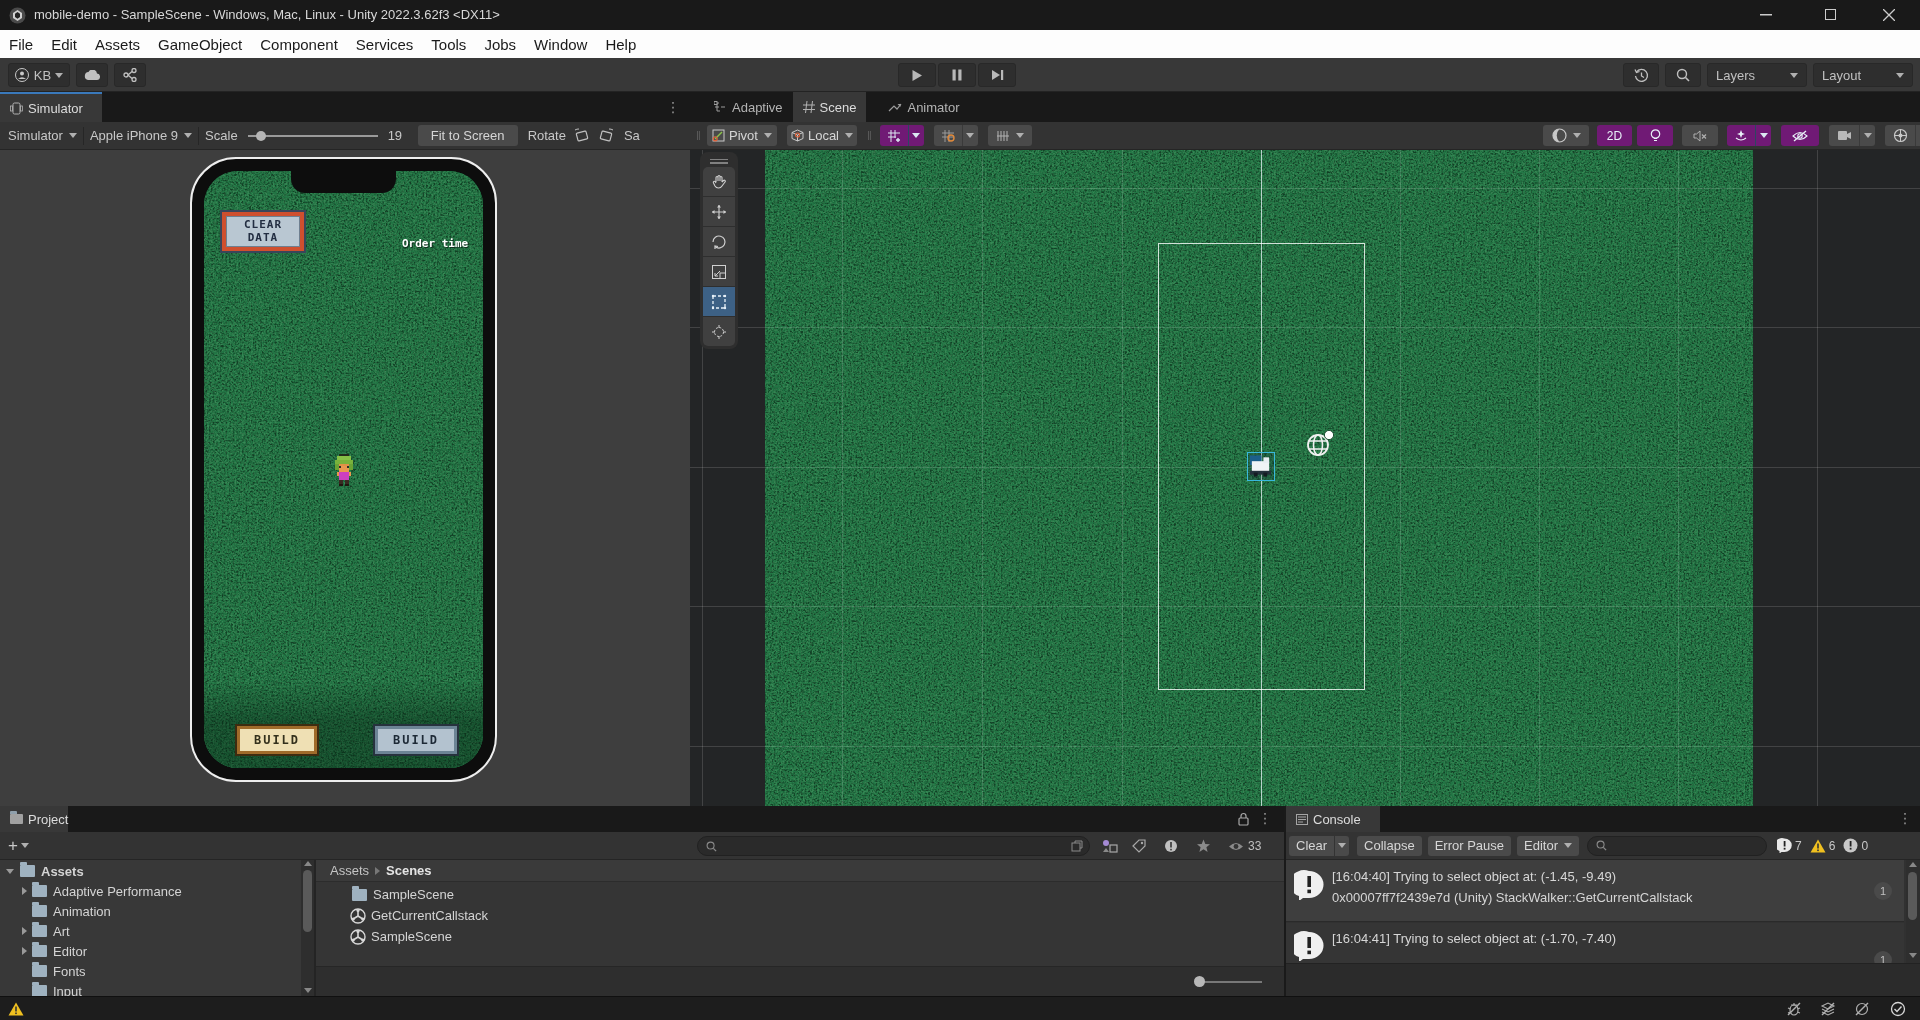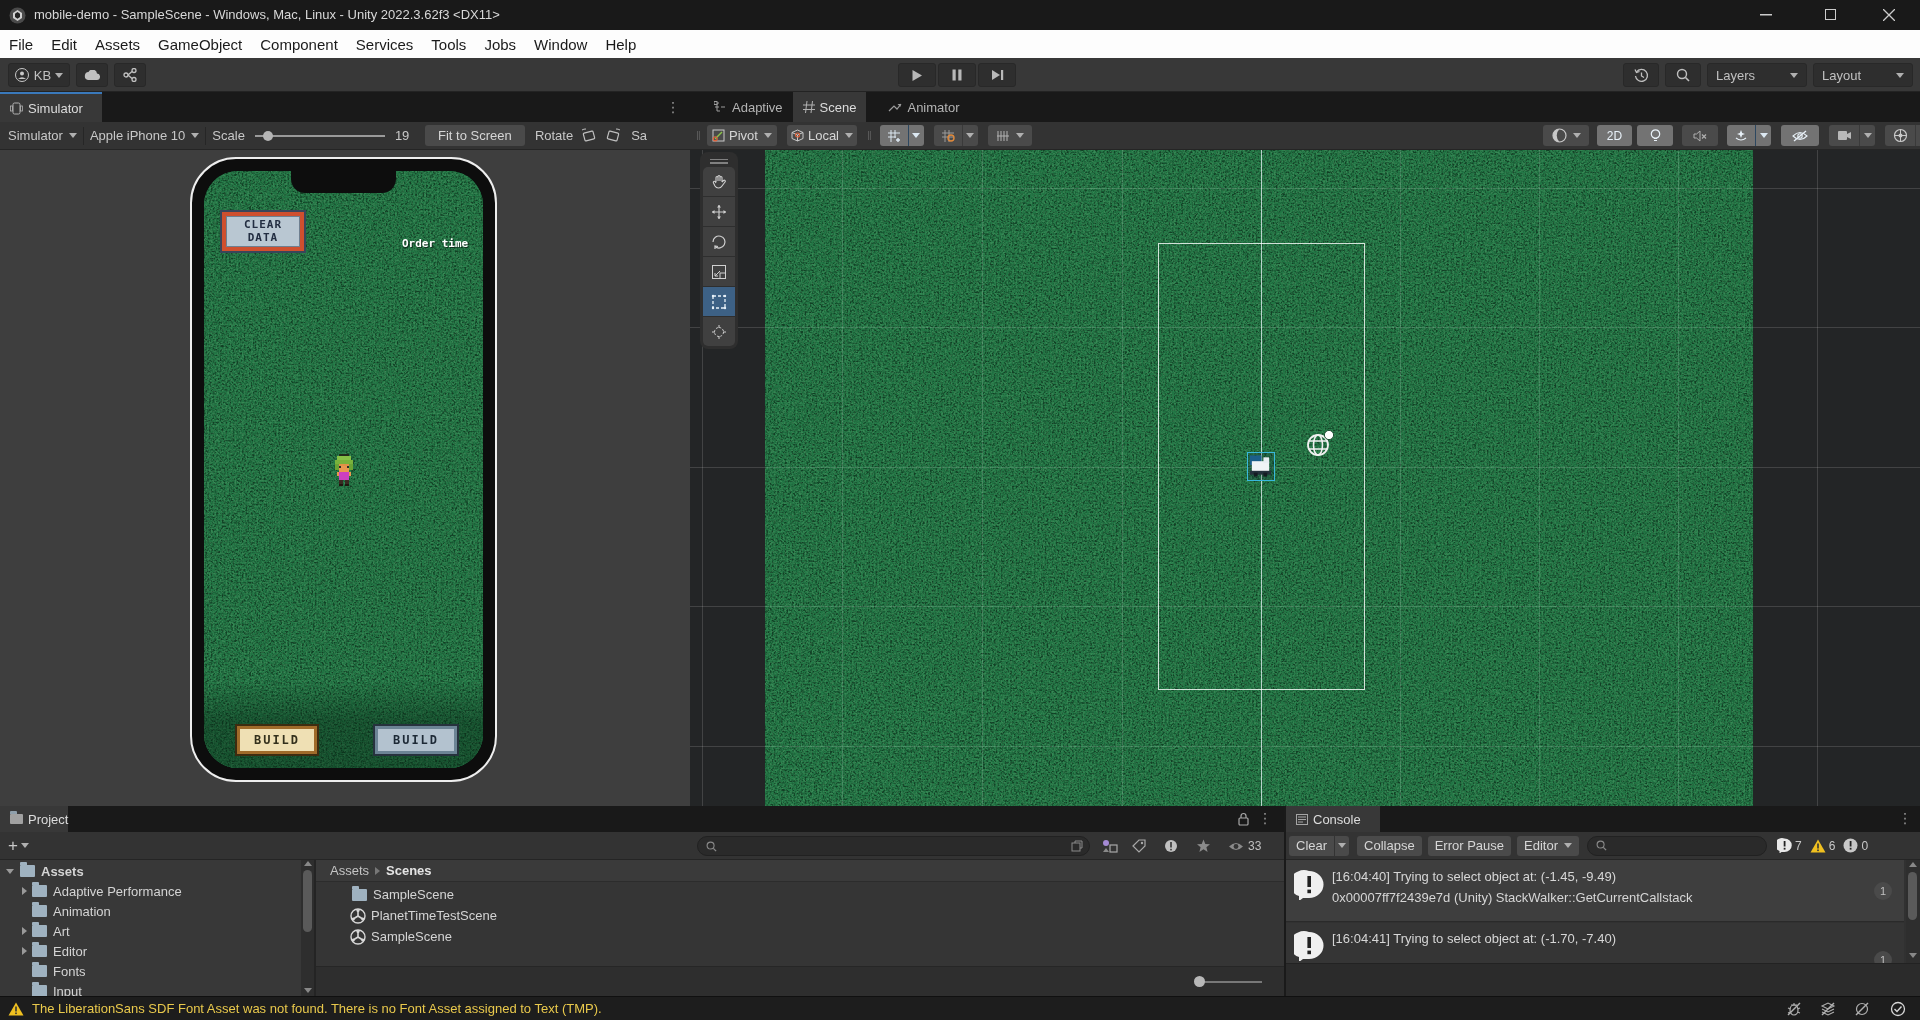--- a/index.html
+++ b/index.html
@@ -11,21 +11,21 @@
 #menubar .mi{padding:0 9px;height:28px;display:flex;align-items:center;}
 #toolbar{left:0;top:58px;width:1920px;height:34px;background:#383838;border-bottom:1px solid #232323;}
 .tbtn{background:#2e2e2e;border:1px solid #282828;border-radius:3px;height:24px;display:flex;align-items:center;justify-content:center;color:#c0c0c0;font-size:13px;}
 .tabstrip{background:#191919;}
 .tab{height:100%;display:flex;align-items:center;padding:0 10px;background:#383838;color:#dcdcdc;font-size:13px;position:relative;}
 .tab.inactive{background:transparent;color:#b4b4b4;}
 .ticon{margin-right:5px;opacity:.85;display:flex;}
 .ptoolbar{background:#333333;border-bottom:1px solid #252525;color:#c8c8c8;font-size:13px;}
 .dd-arrow{width:0;height:0;border-left:4px solid transparent;border-right:4px solid transparent;border-top:5px solid #b0b0b0;display:inline-block;margin-left:6px;}
 .pbtn{background:#4a4a4a;border-radius:3px;height:21px;display:flex;align-items:center;justify-content:center;color:#d6d6d6;font-size:13px;}
-.pbtn.blue{background:#737373;}
+.pbtn.blue{background:#701a75;}
 .sep{width:1px;height:18px;background:#262626;margin:0 6px;}
 #phone{left:190px;top:7px;width:307px;height:625px;border-radius:46px;background:#0d0d0d;border:2px solid #eeeeee;}
 #screen{left:12px;top:12px;width:279px;height:597px;border-radius:34px;overflow:hidden;background:#217544;}
 #notch{left:87px;top:0;width:105px;height:22px;background:#0d0d0d;border-radius:0 0 14px 14px;}
 .pixfont{font-family:"DejaVu Sans Mono",monospace;font-weight:bold;}
 #clear-btn{left:18px;top:41px;width:82px;height:39px;background:#b9c7d2;border:4px solid #cf4f2e;box-shadow:0 0 0 2px #39465a, inset 0 0 0 1px #6e7f90;color:#232e42;font-size:11px;line-height:13px;letter-spacing:1px;text-align:center;padding-top:2px;}
 #build-btn{left:33px;top:555px;width:80px;height:28px;background:#efe0b4;border:3px solid #a06b2a;box-shadow:0 0 0 2px #3d2c10;color:#33301c;font-size:12px;letter-spacing:2px;display:flex;align-items:center;justify-content:center;}
 #order-btn{left:171px;top:555px;width:82px;height:28px;background:#b3c2cf;border:3px solid #6c8495;box-shadow:0 0 0 2px #26323d;color:#1d2936;font-size:12px;letter-spacing:2px;display:flex;align-items:center;justify-content:center;}
 #scene-content{left:690px;top:150px;width:1230px;height:656px;background:#232526;overflow:hidden;}
 .gridv{position:absolute;top:0;width:1px;height:656px;background:rgba(255,255,255,0.14);}
@@ -164,21 +164,21 @@
         </svg>
       </span>
     <span>Simulator</span>
   </div>
   <div class="abs" style="left:666px;top:7px;color:#999;font-size:14px">⋮</div>
 </div>
 <div class="abs ptoolbar row" style="left:0;top:122px;width:690px;height:28px">
   <span style="margin-left:8px">Simulator</span>
     <span class="dd-arrow"></span>
   <span class="sep"></span>
-  <span>Apple iPhone 10</span>
+  <span>Apple iPhone 9</span>
     <span class="dd-arrow"></span>
   <span class="sep"></span>
   <span>Scale</span>
   <div style="position:relative;width:130px;height:2px;background:#9a9a9a;margin:0 10px">
     <div style="position:absolute;left:8px;top:-4px;width:10px;height:10px;border-radius:5px;background:#b5b5b5"></div>
   </div>
   <span style="width:22px">19</span>
   <div class="pbtn" style="width:100px;margin-left:8px">
       <span>Fit to Screen</span>
     </div>
@@ -550,21 +550,21 @@
       <span class="item-label" style="margin-left:6px">SampleScene</span>
     </div>
     <div class="abs row" style="left:0;top:45px;width:968px;height:21px">
       <svg style="margin-left:34px" width="16" height="16" viewBox="0 0 16 16">
           <circle cx="8" cy="8" r="7" fill="none" stroke="#d8d8d8" stroke-width="1.4"></circle>
           <path d="M8 8 L8 2.5 M8 8 L3.2 11 M8 8 L12.8 11" stroke="#d8d8d8" stroke-width="1.6"></path>
           <circle cx="8" cy="2.5" r="1.6" fill="#d8d8d8"></circle>
           <circle cx="3.2" cy="11" r="1.6" fill="#d8d8d8"></circle>
           <circle cx="12.8" cy="11" r="1.6" fill="#d8d8d8"></circle>
         </svg>
-      <span class="item-label" style="margin-left:5px">PlanetTimeTestScene</span>
+      <span class="item-label" style="margin-left:5px">GetCurrentCallstack</span>
     </div>
     <div class="abs row" style="left:0;top:66px;width:968px;height:21px">
       <svg style="margin-left:34px" width="16" height="16" viewBox="0 0 16 16">
           <circle cx="8" cy="8" r="7" fill="none" stroke="#d8d8d8" stroke-width="1.4"></circle>
           <path d="M8 8 L8 2.5 M8 8 L3.2 11 M8 8 L12.8 11" stroke="#d8d8d8" stroke-width="1.6"></path>
           <circle cx="8" cy="2.5" r="1.6" fill="#d8d8d8"></circle>
           <circle cx="3.2" cy="11" r="1.6" fill="#d8d8d8"></circle>
           <circle cx="12.8" cy="11" r="1.6" fill="#d8d8d8"></circle>
         </svg>
       <span class="item-label" style="margin-left:5px">SampleScene</span>
@@ -665,21 +665,20 @@
     <div class="abs" style="left:3px;top:93px;width:0;height:0;border-left:4px solid transparent;border-right:4px solid transparent;border-top:5px solid #888"></div>
   </div>
 </div>
 
 <div id="statusbar" class="abs row">
   <svg style="margin-left:8px" width="16" height="14" viewBox="0 0 16 14">
       <path d="M8 0.5 L15.5 13.5 H0.5 Z" fill="#f0c020"></path>
       <rect x="7.2" y="4.5" width="1.6" height="5" fill="#333"></rect>
       <rect x="7.2" y="10.5" width="1.6" height="1.6" fill="#333"></rect>
     </svg>
-  <span style="margin-left:8px;color:#e9c94c;font-size:13px">The LiberationSans SDF Font Asset was not found. There is no Font Asset assigned to Text (TMP).</span>
   <svg class="abs" style="left:1786px;top:4px" width="16" height="16" viewBox="0 0 16 16">
       <ellipse cx="8" cy="9" rx="4" ry="5" fill="none" stroke="#b0b0b0" stroke-width="1.2"></ellipse>
       <path d="M5 4 L11 4 M8 4 V2 M2 7 L4.5 8 M14 7 L11.5 8 M2 12 L4.5 11 M14 12 L11.5 11" stroke="#b0b0b0" stroke-width="1.1"></path>
       <path d="M2 14 L14 2" stroke="#b0b0b0" stroke-width="1.4"></path>
     </svg>
   <svg class="abs" style="left:1820px;top:4px" width="16" height="16" viewBox="0 0 16 16">
       <path d="M2 5 L8 2 L14 5 L8 8 Z M2 8 L8 11 L14 8 M2 11 L8 14 L14 11" fill="none" stroke="#b0b0b0" stroke-width="1.1"></path>
       <path d="M2 14 L14 2" stroke="#b0b0b0" stroke-width="1.4"></path>
     </svg>
   <svg class="abs" style="left:1854px;top:4px" width="16" height="16" viewBox="0 0 16 16">

